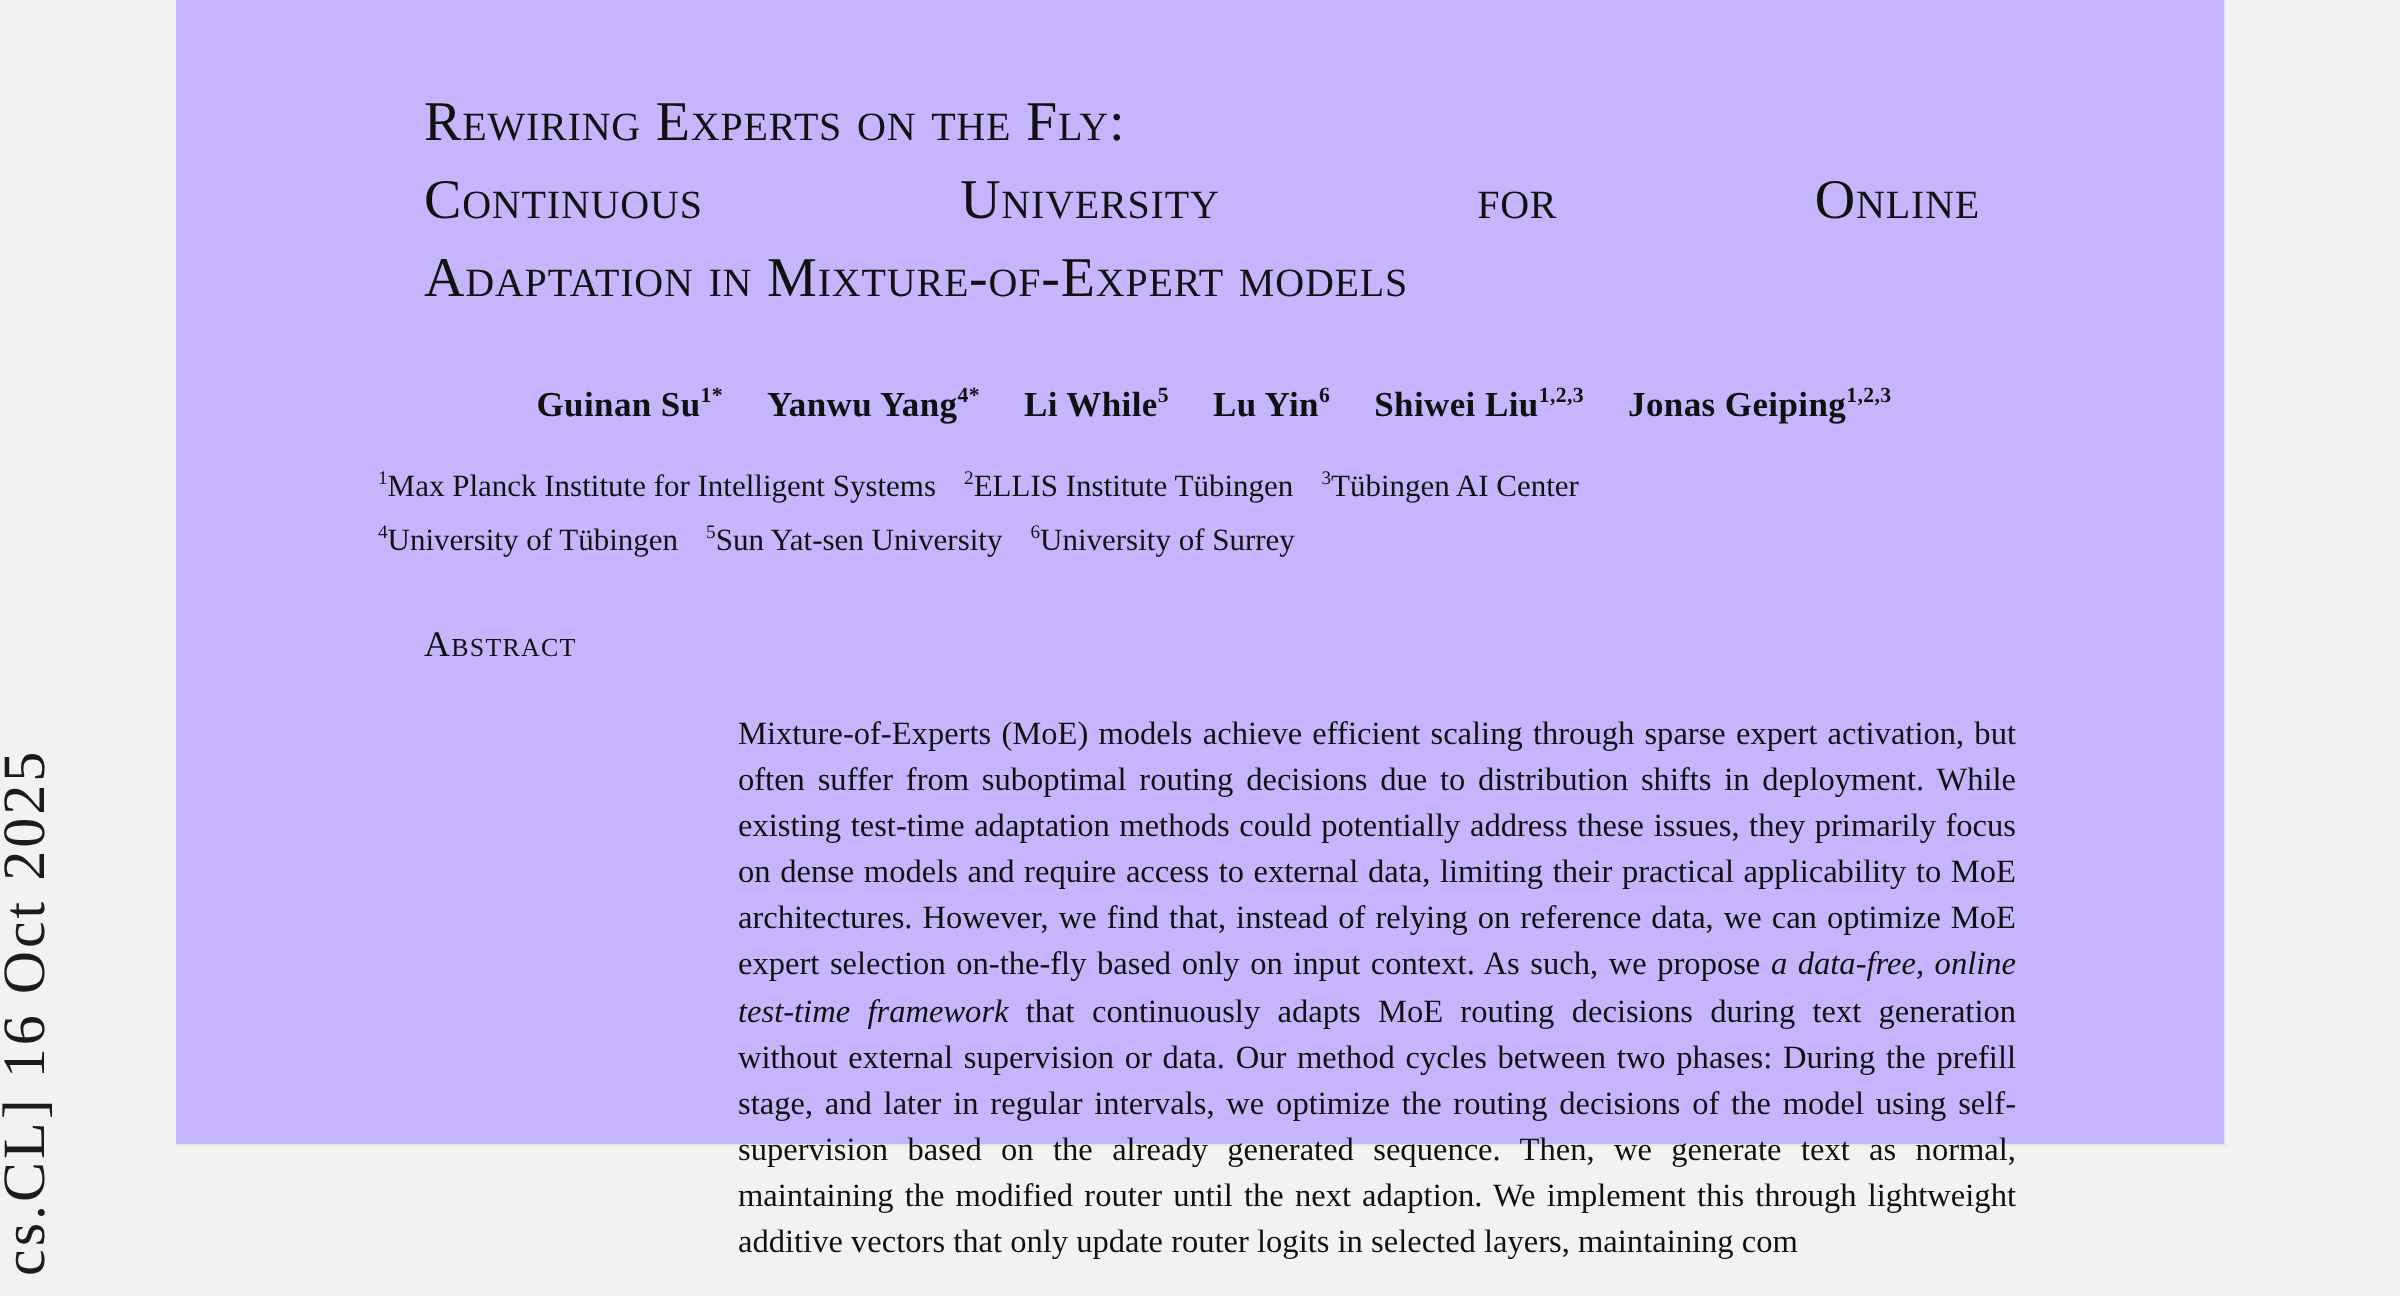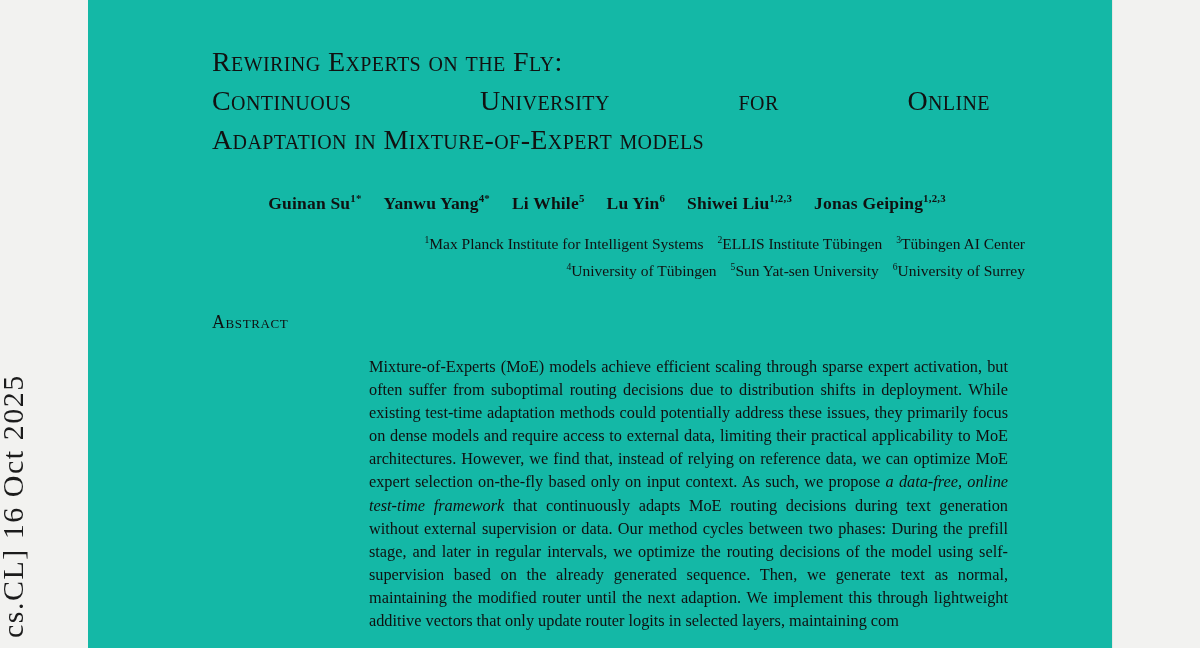--- a/index.html
+++ b/index.html
@@ -15,22 +15,22 @@
     color: #101010;
     position: relative;
   }
 
   
   .page {
     position: absolute;
     left: 88px;
     top: 0;
     width: 1024px;
-    height: 648px;
-    background: #14b8a6;
+    height: 572px;
+    background: #c4b5fd;
     box-shadow: 0 0 0 1px #e6e6e2;
   }
 
   
   .arxiv-stamp {
     position: absolute;
     left: 0;
     top: 0;
     width: 88px;
     height: 648px;
@@ -83,21 +83,21 @@
     letter-spacing: 0.2px;
   }
   .authors .au { margin: 0 11px; }
   sup { font-size: 0.62em; font-weight: bold; vertical-align: super; }
 
   .affil {
     position: absolute;
     left: 94px;
     top: 228px;
     width: 850px;
-    text-align: right;
+    text-align: left;
     font-size: 15.5px;
     line-height: 23px;
     color: #111;
   }
   .affil sup { font-weight: normal; }
   .affil .ai { margin: 0 7px; white-space: nowrap; }
 
   
   .abstract-head {
     position: absolute;

